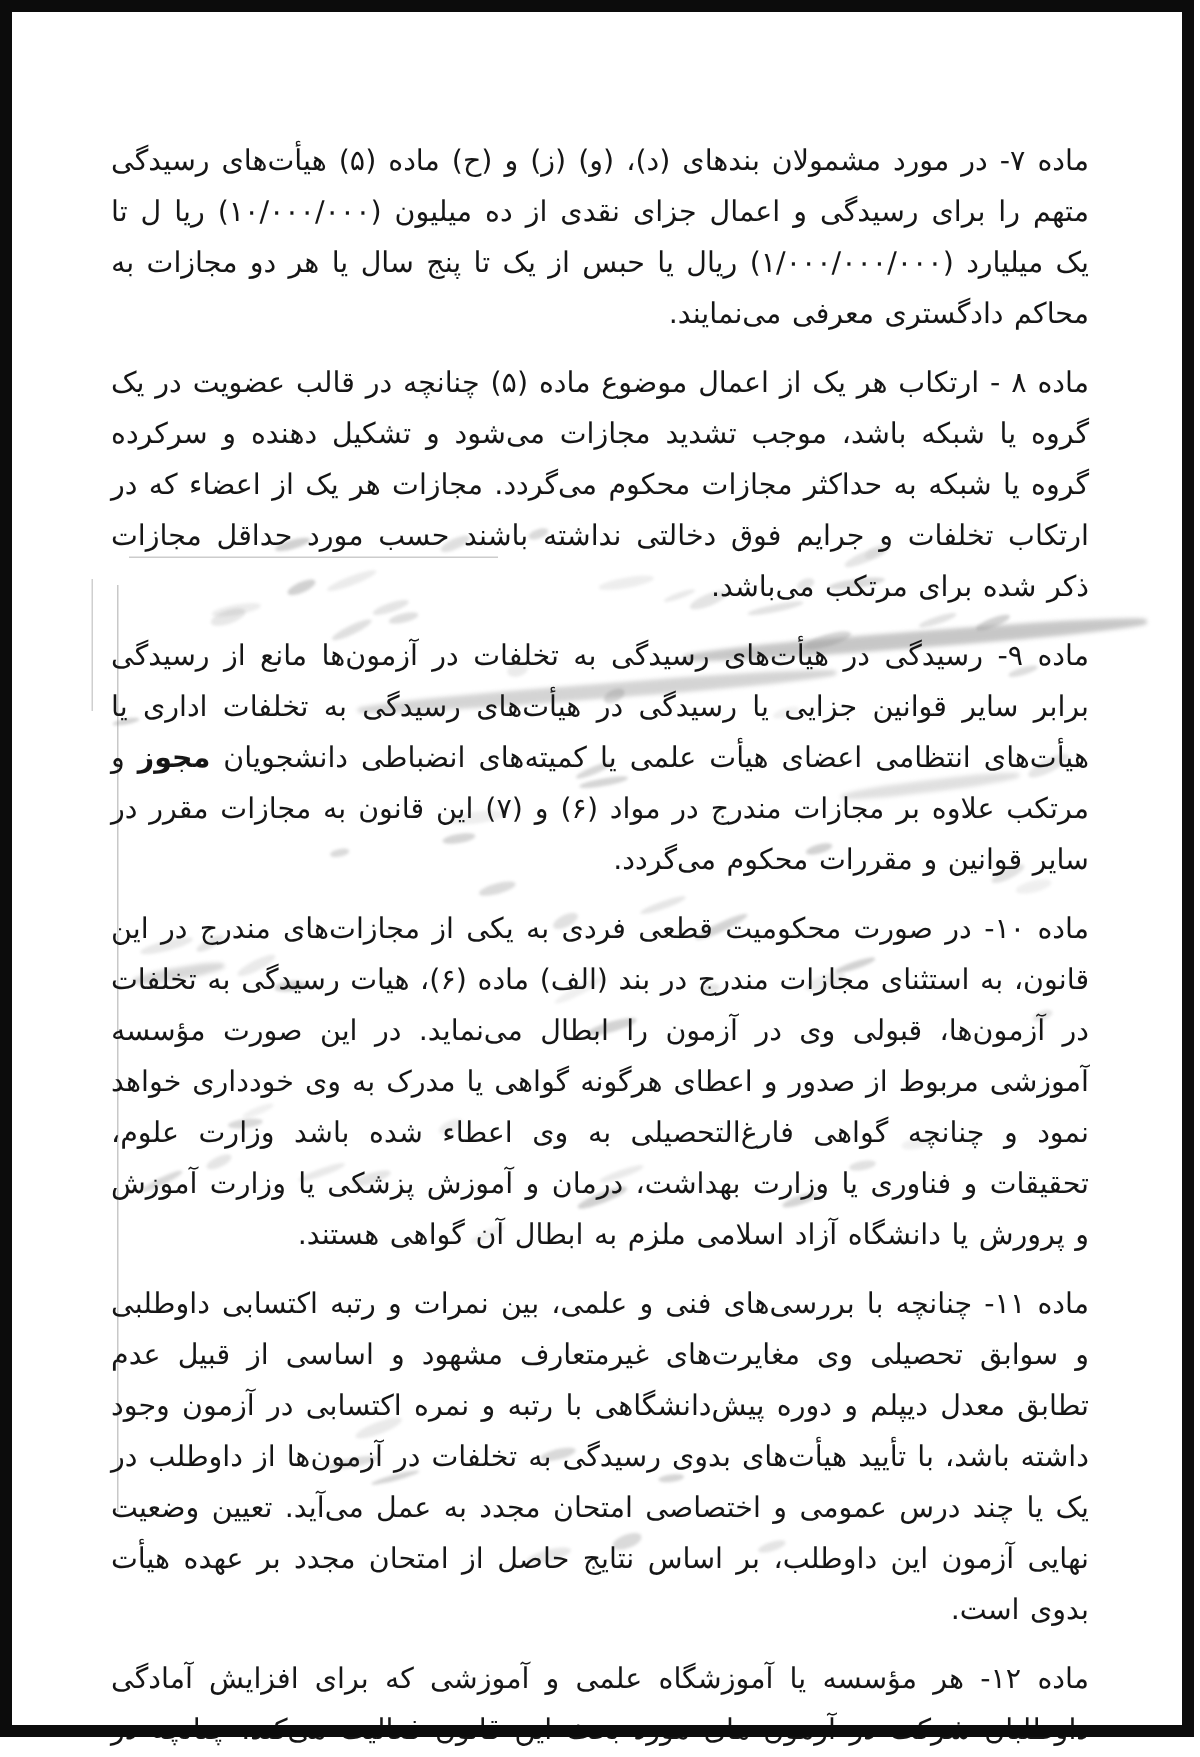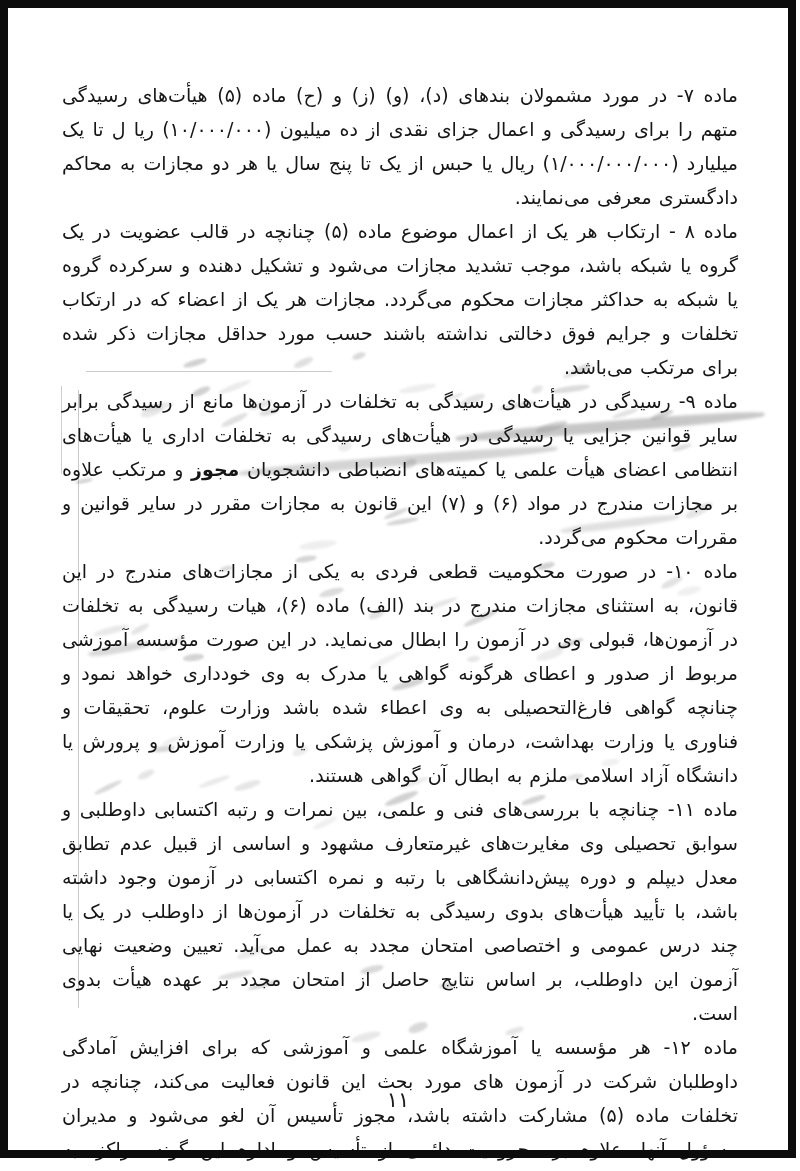--- a/index.html
+++ b/index.html
@@ -36,21 +36,21 @@
     right: 62px;
     width: 676px;
     direction: rtl;
     color: #161616;
     font-size: 19px;
     line-height: 34px;
     text-align: justify;
     word-spacing: 1px;
   }
   .content p {
-    margin: 0;
+    margin: 12px;
     padding: 0;
     text-align: justify;
   }
   .bold-word {
     font-weight: bold;
   }
   .page-number {
     position: absolute;
     top: 1088px;
     left: 0;
@@ -175,16 +175,15 @@
   <div class="content">
     <p>ماده ۷- در مورد مشمولان بندهای (د)، (و) (ز) و (ح) ماده (۵) هیأت‌های رسیدگی متهم را برای رسیدگی و اعمال جزای نقدی از ده میلیون (۱۰/۰۰۰/۰۰۰) ریا ل تا یک میلیارد (۱/۰۰۰/۰۰۰/۰۰۰) ریال یا حبس از یک تا پنج سال یا هر دو مجازات به محاکم دادگستری معرفی می‌نمایند.</p>
     <p>ماده ۸ - ارتکاب هر یک از اعمال موضوع ماده (۵) چنانچه در قالب عضویت در یک گروه یا شبکه باشد، موجب تشدید مجازات می‌شود و تشکیل دهنده و سرکرده گروه یا شبکه به حداکثر مجازات محکوم می‌گردد. مجازات هر یک از اعضاء که در ارتکاب تخلفات و جرایم فوق دخالتی نداشته باشند حسب مورد حداقل مجازات ذکر شده برای مرتکب می‌باشد.</p>
     <p><span>ماده ۹- رسیدگی در هیأت‌های رسیدگی به تخلفات در آزمون‌ها مانع از رسیدگی برابر سایر قوانین جزایی یا رسیدگی در هیأت‌های رسیدگی به تخلفات اداری یا هیأت‌های انتظامی اعضای هیأت علمی یا کمیته‌های انضباطی دانشجویان </span><span class="bold-word">مجوز</span><span> و مرتکب علاوه بر مجازات مندرج در مواد (۶) و (۷) این قانون به مجازات مقرر در سایر قوانین و مقررات محکوم می‌گردد.</span></p>
     <p>ماده ۱۰- در صورت محکومیت قطعی فردی به یکی از مجازات‌های مندرج در این قانون، به استثنای مجازات مندرج در بند (الف) ماده (۶)، هیات رسیدگی به تخلفات در آزمون‌ها، قبولی وی در آزمون را ابطال می‌نماید. در این صورت مؤسسه آموزشی مربوط از صدور و اعطای هرگونه گواهی یا مدرک به وی خودداری خواهد نمود و چنانچه گواهی فارغ‌التحصیلی به وی اعطاء شده باشد وزارت علوم، تحقیقات و فناوری یا وزارت بهداشت، درمان و آموزش پزشکی یا وزارت آموزش و پرورش یا دانشگاه آزاد اسلامی ملزم به ابطال آن گواهی هستند.</p>
     <p>ماده ۱۱- چنانچه با بررسی‌های فنی و علمی، بین نمرات و رتبه اکتسابی داوطلبی و سوابق تحصیلی وی مغایرت‌های غیرمتعارف مشهود و اساسی از قبیل عدم تطابق معدل دیپلم و دوره پیش‌دانشگاهی با رتبه و نمره اکتسابی در آزمون وجود داشته باشد، با تأیید هیأت‌های بدوی رسیدگی به تخلفات در آزمون‌ها از داوطلب در یک یا چند درس عمومی و اختصاصی امتحان مجدد به عمل می‌آید. تعیین وضعیت نهایی آزمون این داوطلب، بر اساس نتایج حاصل از امتحان مجدد بر عهده هیأت بدوی است.</p>
     <p>ماده ۱۲- هر مؤسسه یا آموزشگاه علمی و آموزشی که برای افزایش آمادگی داوطلبان شرکت در آزمون های مورد بحث این قانون فعالیت می‌کند، چنانچه در تخلفات ماده (۵) مشارکت داشته باشد، مجوز تأسیس آن لغو می‌شود و مدیران مسؤول آنها، علاوه بر محرومیت دائمی از تأسیس و اداره این گونه مراکز، به مجازات‌های پیش‌بینی شده در این قانون و سایر قوانین محکوم می‌شوند، و چنانچه مؤسسه یا آموزشگاه فاقد مجوز باشد، مجازات مدیران مسؤول آنها حداکثر مجازات مندرج در ماده (۶) است.</p>
 
   </div>
 
-  <div class="page-number">۱۱</div>
 
   <div class="frame"></div>
 </div>
 
 </body></html>

